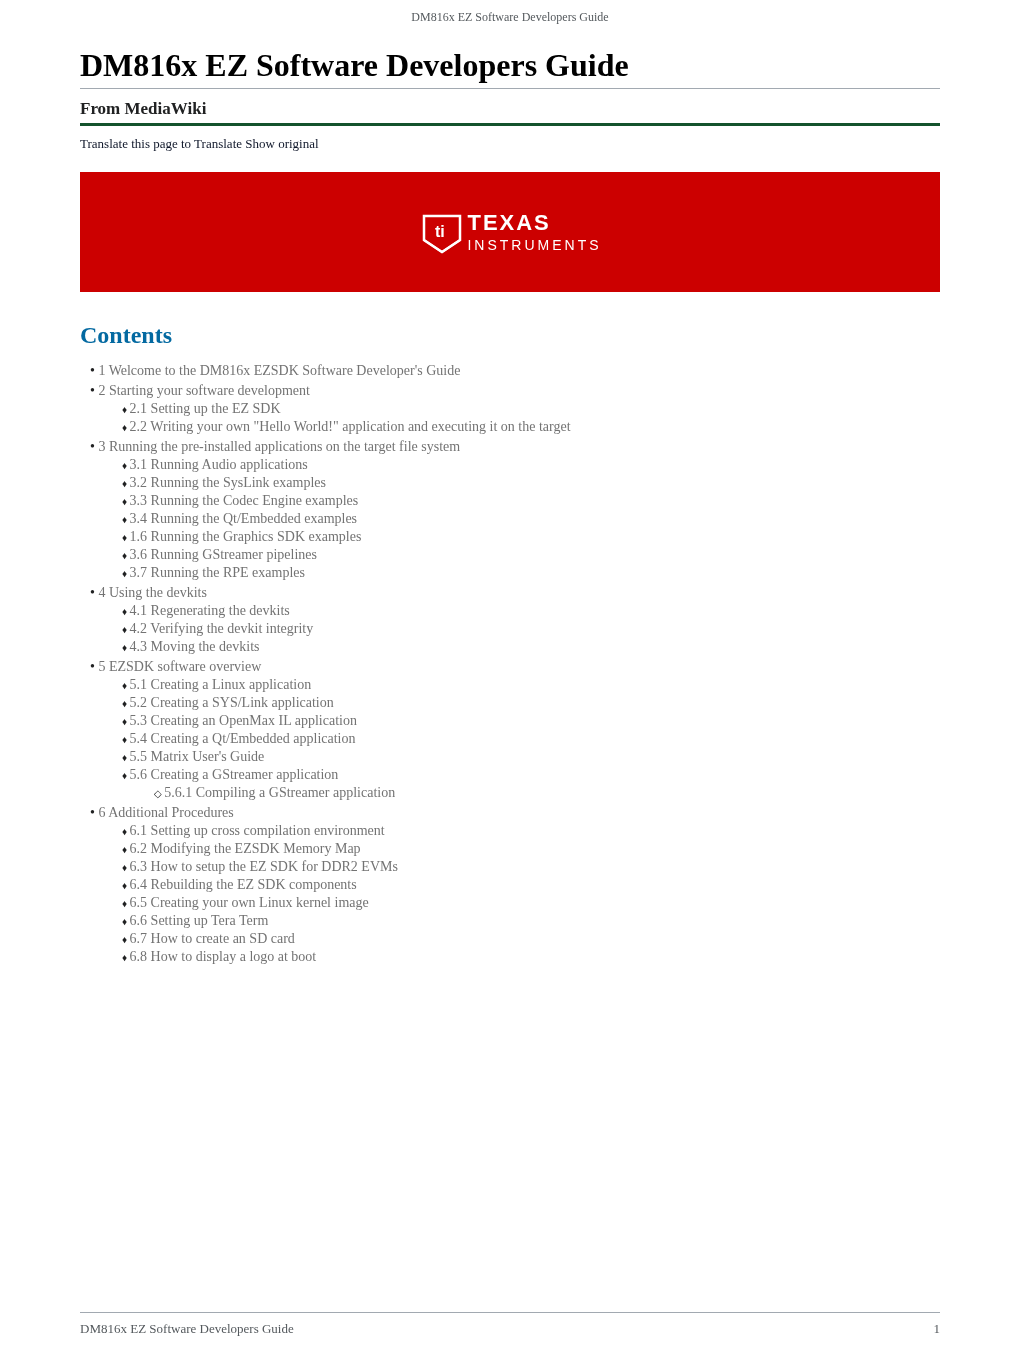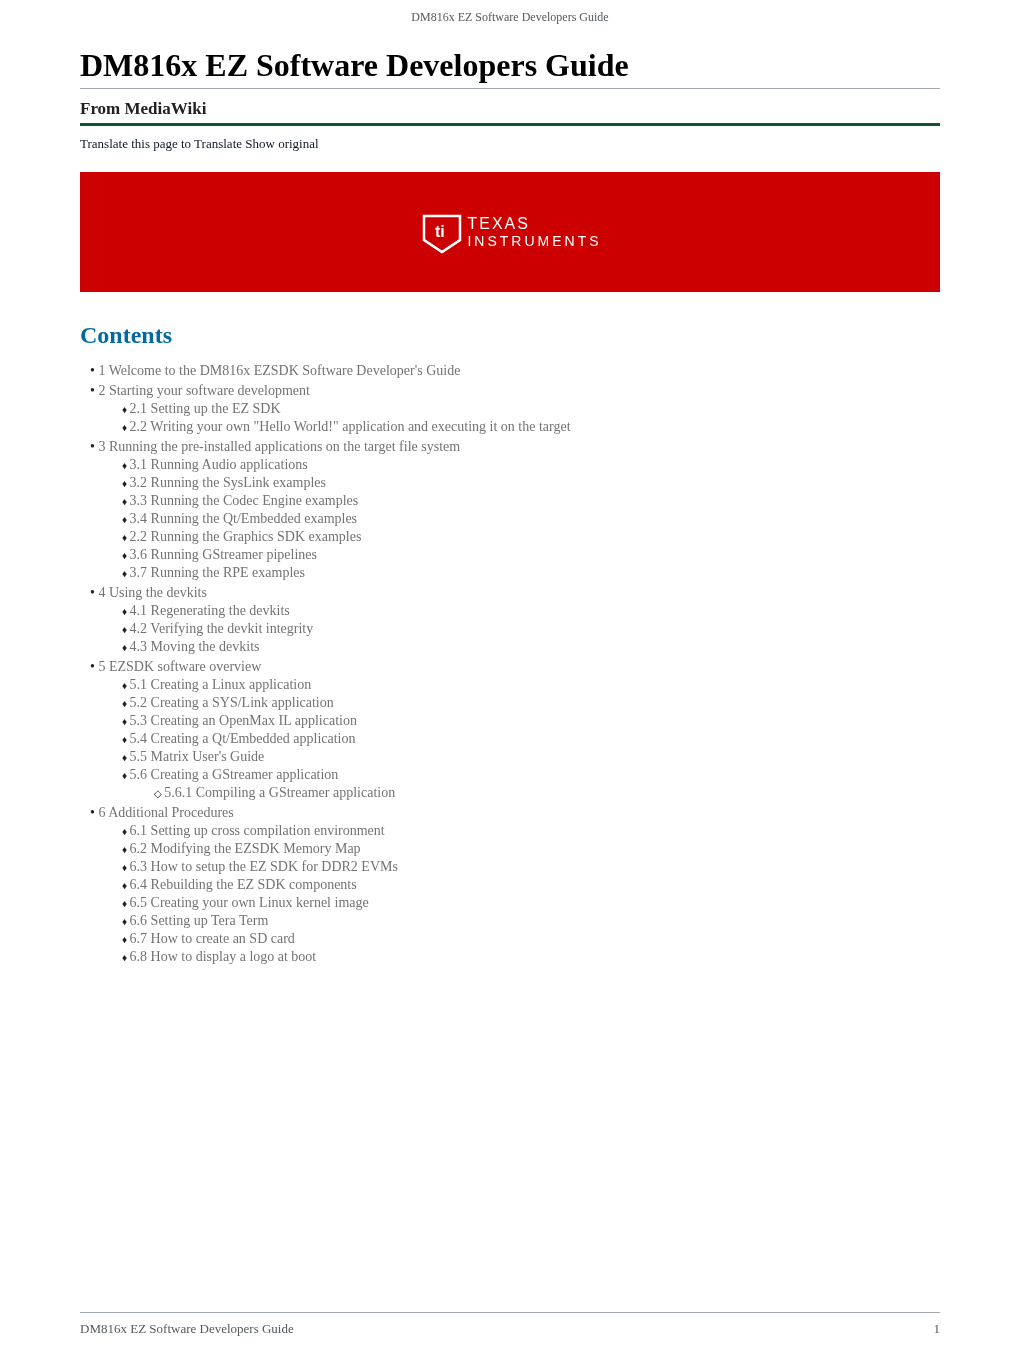--- a/index.html
+++ b/index.html
@@ -72,22 +72,22 @@
       height: 48px;
     }
 
     .ti-text {
       color: white;
       font-family: Arial, sans-serif;
       line-height: 1.2;
     }
 
     .ti-text .texas {
-      font-size: 16px;
-      font-weight: normal;
+      font-size: 22px;
+      font-weight: bold;
       letter-spacing: 2px;
     }
 
     .ti-text .instruments {
       font-size: 14px;
       letter-spacing: 3px;
       font-weight: normal;
     }
 
     .contents-title {
@@ -211,21 +211,21 @@
     <li><a href="#1">1 Welcome to the DM816x EZSDK Software Developer's Guide</a></li>
         <li><a href="#2">2 Starting your software development</a><ul class="sub-list">
             <li><a href="#2.1">2.1 Setting up the EZ SDK</a></li>
             <li><a href="#2.2">2.2 Writing your own "Hello World!" application and executing it on the target</a></li>
           </ul></li>
         <li><a href="#3">3 Running the pre-installed applications on the target file system</a><ul class="sub-list">
             <li><a href="#3.1">3.1 Running Audio applications</a></li>
             <li><a href="#3.2">3.2 Running the SysLink examples</a></li>
             <li><a href="#3.3">3.3 Running the Codec Engine examples</a></li>
             <li><a href="#3.4">3.4 Running the Qt/Embedded examples</a></li>
-            <li><a href="#3.5">2.2 Running the Graphics SDK examples</a></li>
+            <li><a href="#3.5">1.6 Running the Graphics SDK examples</a></li>
             <li><a href="#3.6">3.6 Running GStreamer pipelines</a></li>
             <li><a href="#3.7">3.7 Running the RPE examples</a></li>
           </ul></li>
         <li><a href="#4">4 Using the devkits</a><ul class="sub-list">
             <li><a href="#4.1">4.1 Regenerating the devkits</a></li>
             <li><a href="#4.2">4.2 Verifying the devkit integrity</a></li>
             <li><a href="#4.3">4.3 Moving the devkits</a></li>
           </ul></li>
         <li><a href="#5">5 EZSDK software overview</a><ul class="sub-list">
             <li><a href="#5.1">5.1 Creating a Linux application</a></li>

